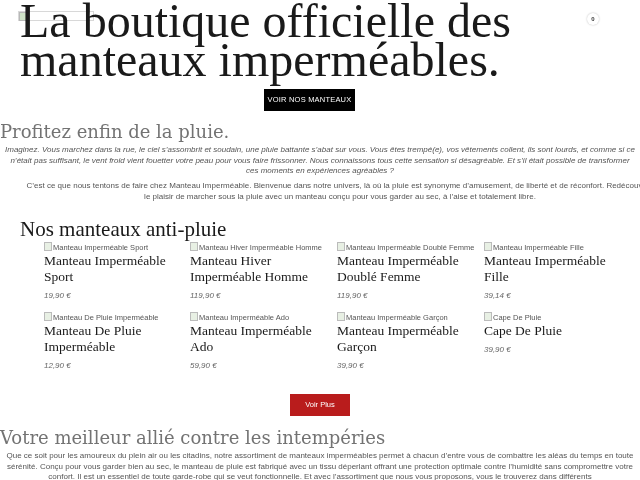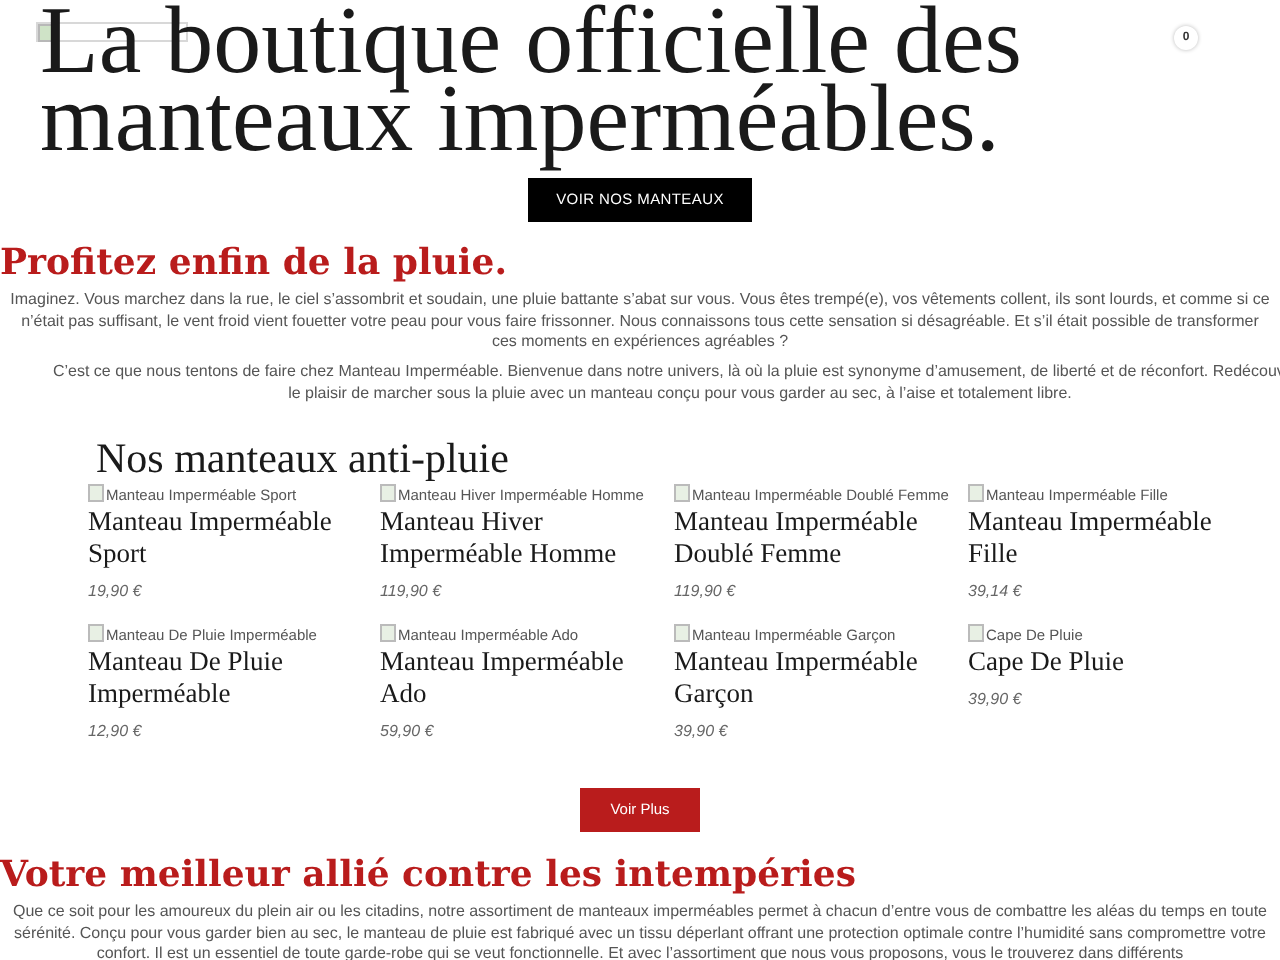--- a/index.html
+++ b/index.html
@@ -7,29 +7,29 @@
   body { font-family: "Liberation Sans", sans-serif; color: #222; position: relative; }
 
   .header { position: absolute; top: 0; left: 0; width: 640px; height: 40px; }
   .logo { position: absolute; left: 18px; top: 11px; width: 76px; height: 10px; border: 1px solid #d8d8d8; }
   .logo .broken { position: absolute; left: 0; top: 0; width: 9px; height: 9px; background: #cfe3c7; border: 1px solid #b8b8b8; }
   .nav { position: absolute; left: 200px; top: 14px; display: flex; gap: 12px; font-size: 8px; color: #ffffff; }
   .nav span { color: #ffffff; }
   .cart { position: absolute; left: 587px; top: 13px; width: 12px; height: 12px; border-radius: 50%; background: #fff; box-shadow: 0 0 2px #bbb; font-size: 6px; color: #333; text-align: center; line-height: 12px; font-weight: bold; }
 
   .hero-title { position: absolute; left: 20px; top: 1px; width: 560px; font-family: "Liberation Serif", serif; font-size: 48px; line-height: 39px; color: #1a1a1a; font-weight: normal; }
-  .hero-btn { position: absolute; left: 264px; top: 89px; width: 112px; height: 22px; background: #000; color: #fff; font-size: 7.5px; letter-spacing: 0.2px; text-align: center; line-height: 22px; }
+  .hero-btn { position: absolute; left: 264px; top: 89px; width: 91px; height: 22px; background: #000; color: #fff; font-size: 7.5px; letter-spacing: 0.2px; text-align: center; line-height: 22px; }
 
-  .h2-sans { position: absolute; font-family: "DejaVu Serif", serif; font-weight: bold; color: #b91c1c; }
+  .h2-sans { position: absolute; font-family: "DejaVu Serif", serif; font-weight: normal; color: #737373; }
   .intro-title { left: 0; top: 121px; font-size: 18px; line-height: 22px; }
   .para { position: absolute; left: 0; width: 640px; text-align: center; font-size: 8px; line-height: 10.5px; color: #555; padding: 0 4px; }
-  .p1 { top: 145px; }
+  .p1 { top: 145px; font-style: italic; }
   .p2 { top: 181px; margin-left: 20px; }
 
-  .products-title { position: absolute; left: 20px; top: 217px; font-family: "Liberation Serif", serif; font-size: 21px; line-height: 24px; color: #1a1a1a; font-weight: normal; margin-left: 28px; }
+  .products-title { position: absolute; left: 20px; top: 217px; font-family: "Liberation Serif", serif; font-size: 21px; line-height: 24px; color: #1a1a1a; font-weight: normal; }
 
   .card { position: absolute; width: 140px; }
   .card .alt { font-size: 7.5px; line-height: 9px; color: #555; display: block; }
   .card .alt::before { content: ""; display: inline-block; width: 6px; height: 7px; border: 1px solid #bbb; background: #e8f0e4; margin-right: 1px; vertical-align: -1px; }
   .card .name { font-family: "Liberation Serif", serif; font-size: 13.5px; line-height: 16px; color: #1a1a1a; margin-top: 1px; display: block; }
   .card .price { font-size: 8px; color: #666; display: block; font-style: italic; }
 
   .more-btn { position: absolute; left: 290px; top: 394px; width: 60px; height: 22px; background: #b91c1c; color: #fff; font-size: 7.5px; text-align: center; line-height: 22px; }
 
   .bottom-title { left: 0; top: 427px; font-size: 18px; line-height: 22px; }

